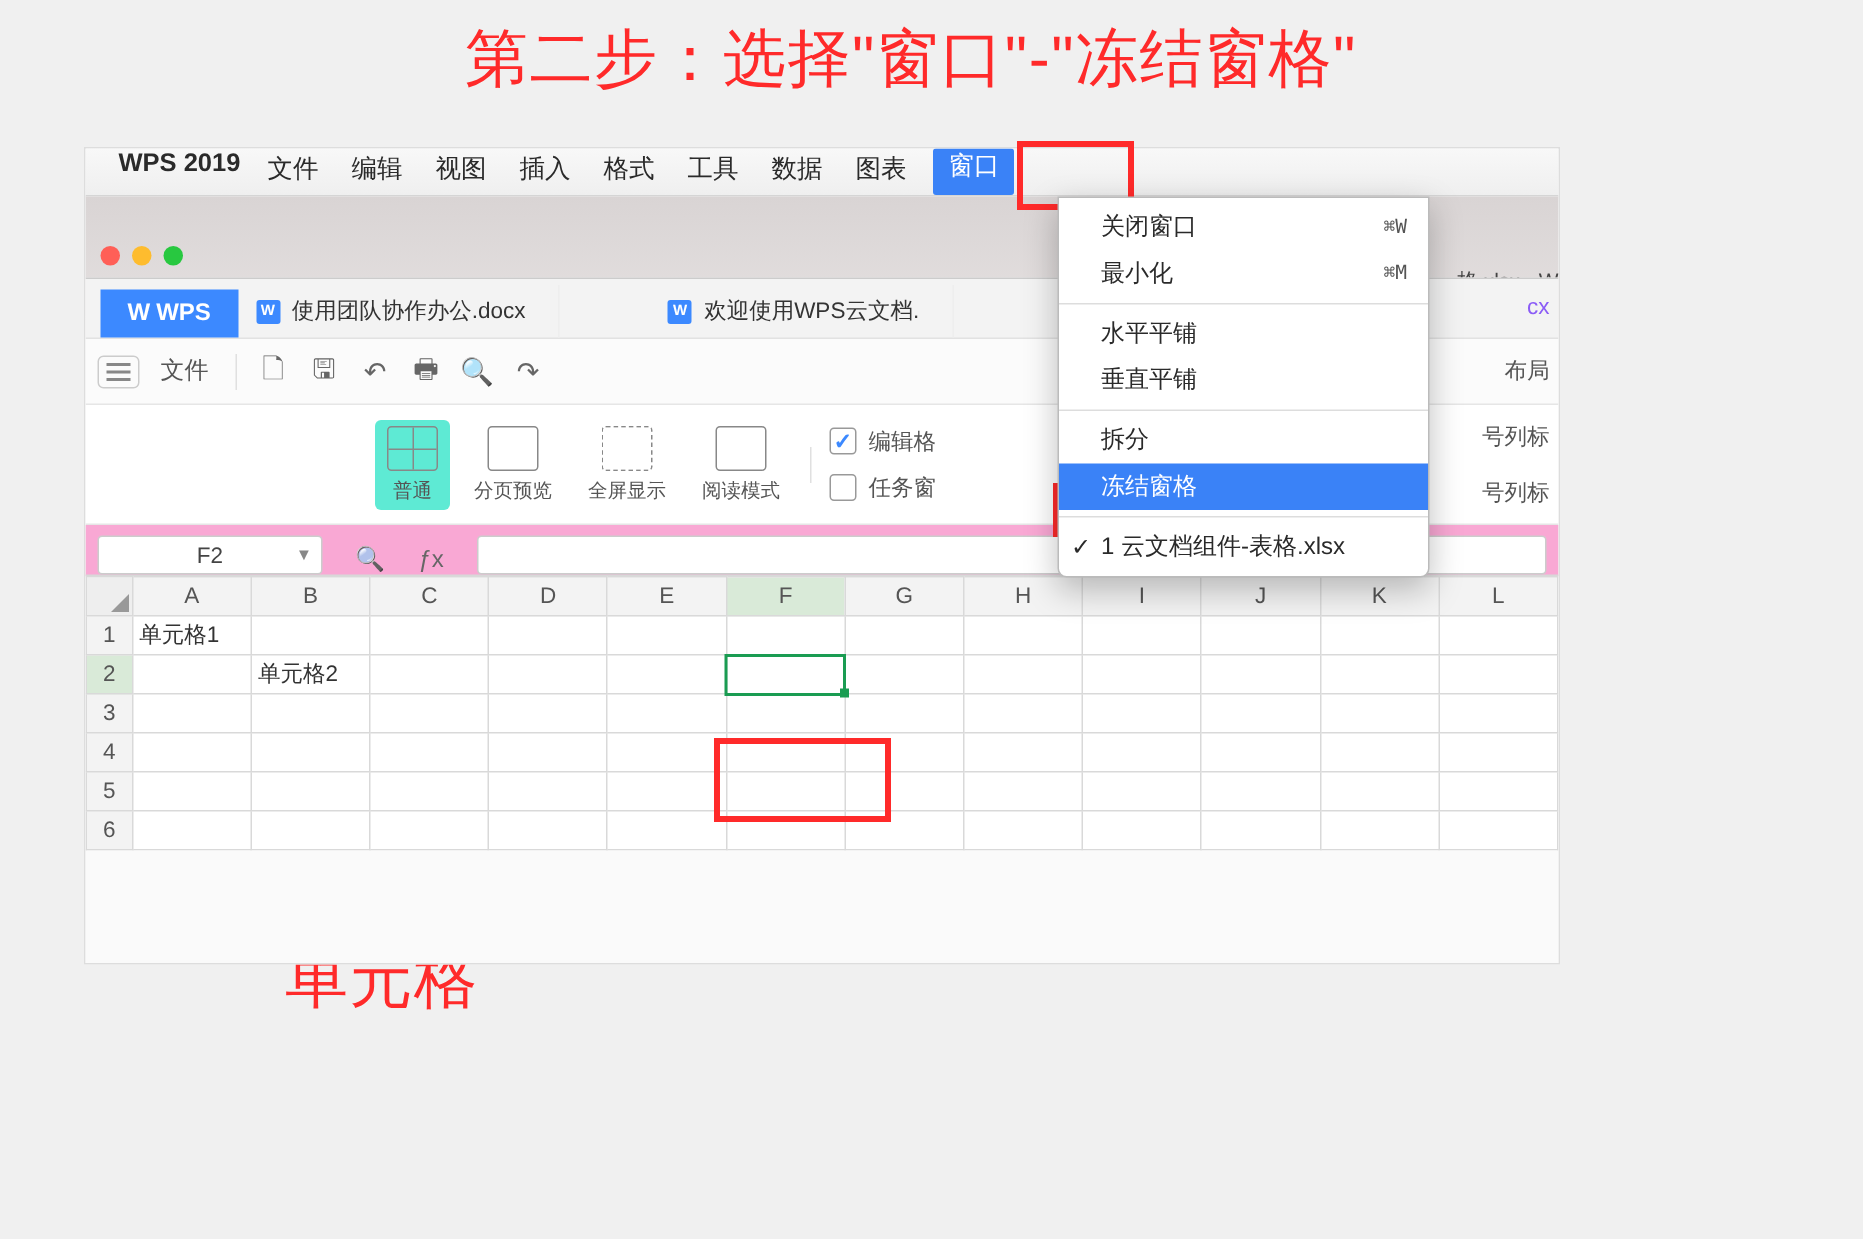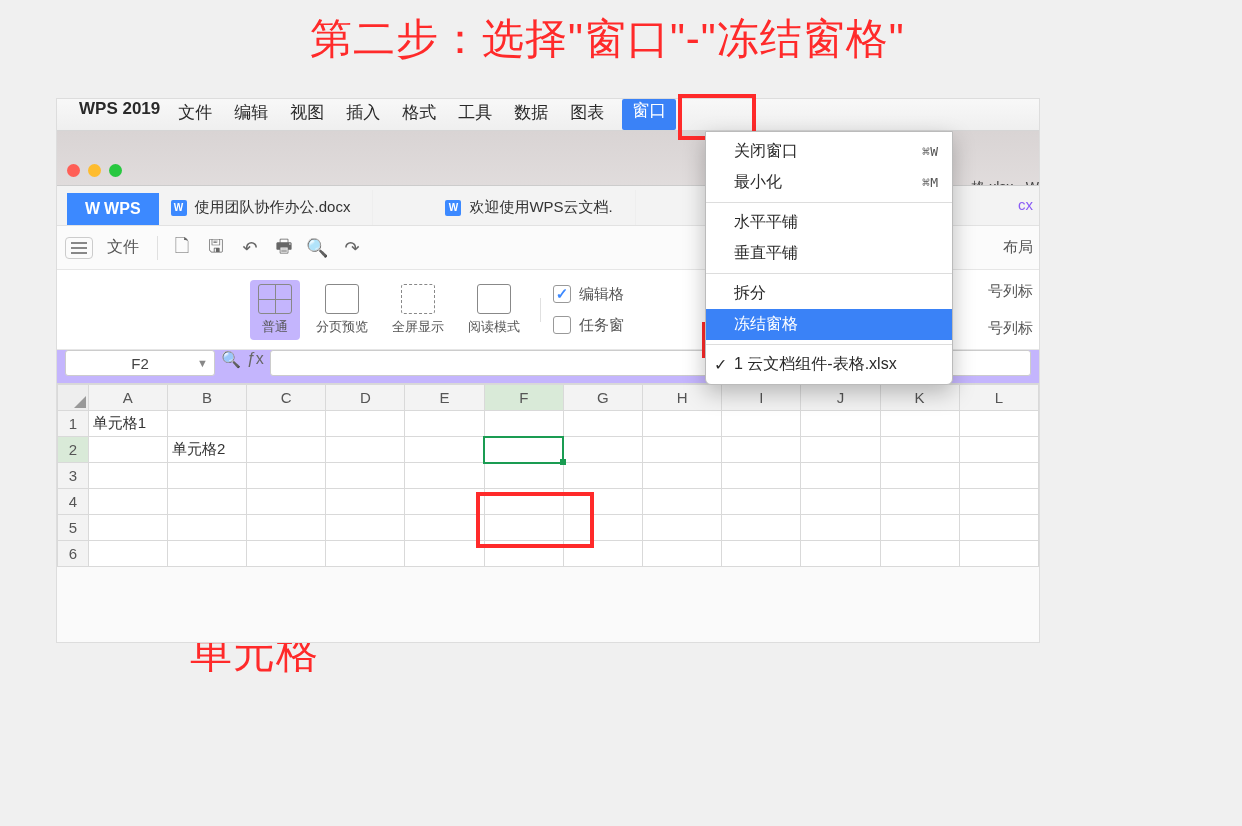--- a/index.html
+++ b/index.html
@@ -134,38 +134,38 @@
 
   
   .ribbon {
     height: 80px; display:flex; align-items:center;
     padding: 4px 10px; gap:8px;
     border-bottom:1px solid #e6e6e6;
     background:#fff;
     font-size:13px; color:#555;
   }
   .vbtn { display:flex;flex-direction:column;align-items:center;gap:4px;padding:4px 8px;}
-  .vbtn.sel { background:#c4b5fd;border-radius:4px;text-align:center;}
+  .vbtn.sel { background:#5eead4;border-radius:4px;text-align:center;}
   .vbtn .ic { width:34px;height:30px;border:1.5px solid #888;border-radius:3px;position:relative;}
   .vbtn .ic.grid::before,.vbtn .ic.grid::after{content:"";position:absolute;background:#888;}
   .vbtn .ic.grid::before{left:50%;top:0;bottom:0;width:1px;}
   .vbtn .ic.grid::after{top:50%;left:0;right:0;height:1px;}
   .vbtn .ic.page{border-color:#888;}
   .vbtn .ic.full{border:1.5px dashed #888;}
   .vbtn .ic.read{border-color:#888;}
   .check-row{display:flex;flex-direction:column;gap:12px;font-size:15px;}
   .check-row label{display:flex;align-items:center;gap:8px;}
   .ck{width:18px;height:18px;border:1.5px solid #999;border-radius:3px;display:inline-flex;align-items:center;justify-content:center;}
   .ck.on{background:#fff;color:#3c89ff;font-weight:700;}
   .right-frag{position:absolute;right:6px;font-size:15px;color:#555;display:flex;flex-direction:column;gap:18px;}
 
   
   .fxbar {
-    height: 34px;display:flex;align-items:flex-start;gap:6px;
-    padding:0 8px;border-bottom:1px solid #d8d8d8;background:#c4b5fd;
+    height: 34px;display:flex;align-items:flex-end;gap:22px;
+    padding:0 8px;border-bottom:1px solid #d8d8d8;background:#f9a8d4;
     font-size:15px;color:#444;
   }
   .namebox{width:150px;height:26px;border:1px solid #ccc;border-radius:3px;background:#fff;display:flex;align-items:center;justify-content:center;position:relative;}
   .namebox .dd{position:absolute;right:6px;color:#888;font-size:11px;}
   .fx-ico{color:#666;font-size:16px;}
   .fx-input{flex:1;height:26px;border:1px solid #ccc;border-radius:3px;background:#fff;}
 
   
   .grid-wrap{position:relative;overflow:hidden;flex:1;}
   table.sheet{border-collapse:collapse;font-size:15px;color:#333;width:100%;}

